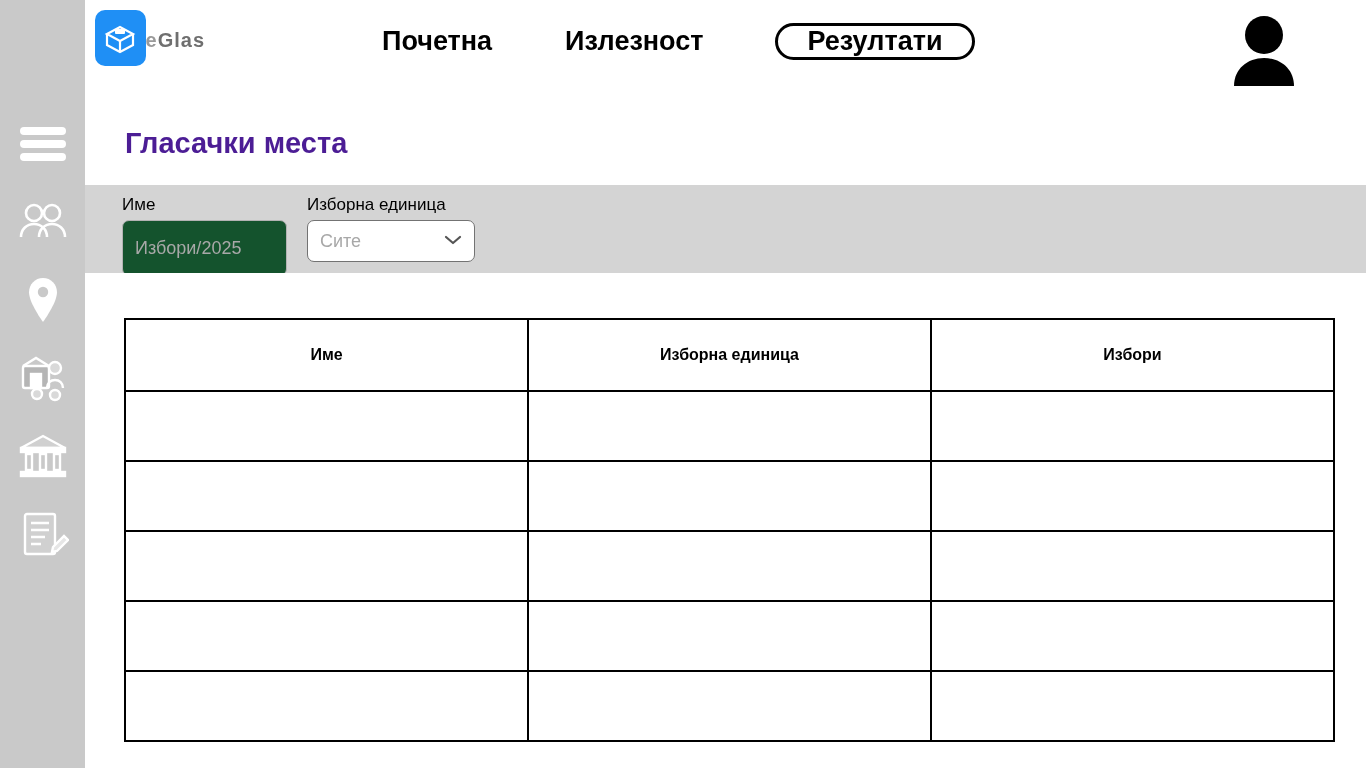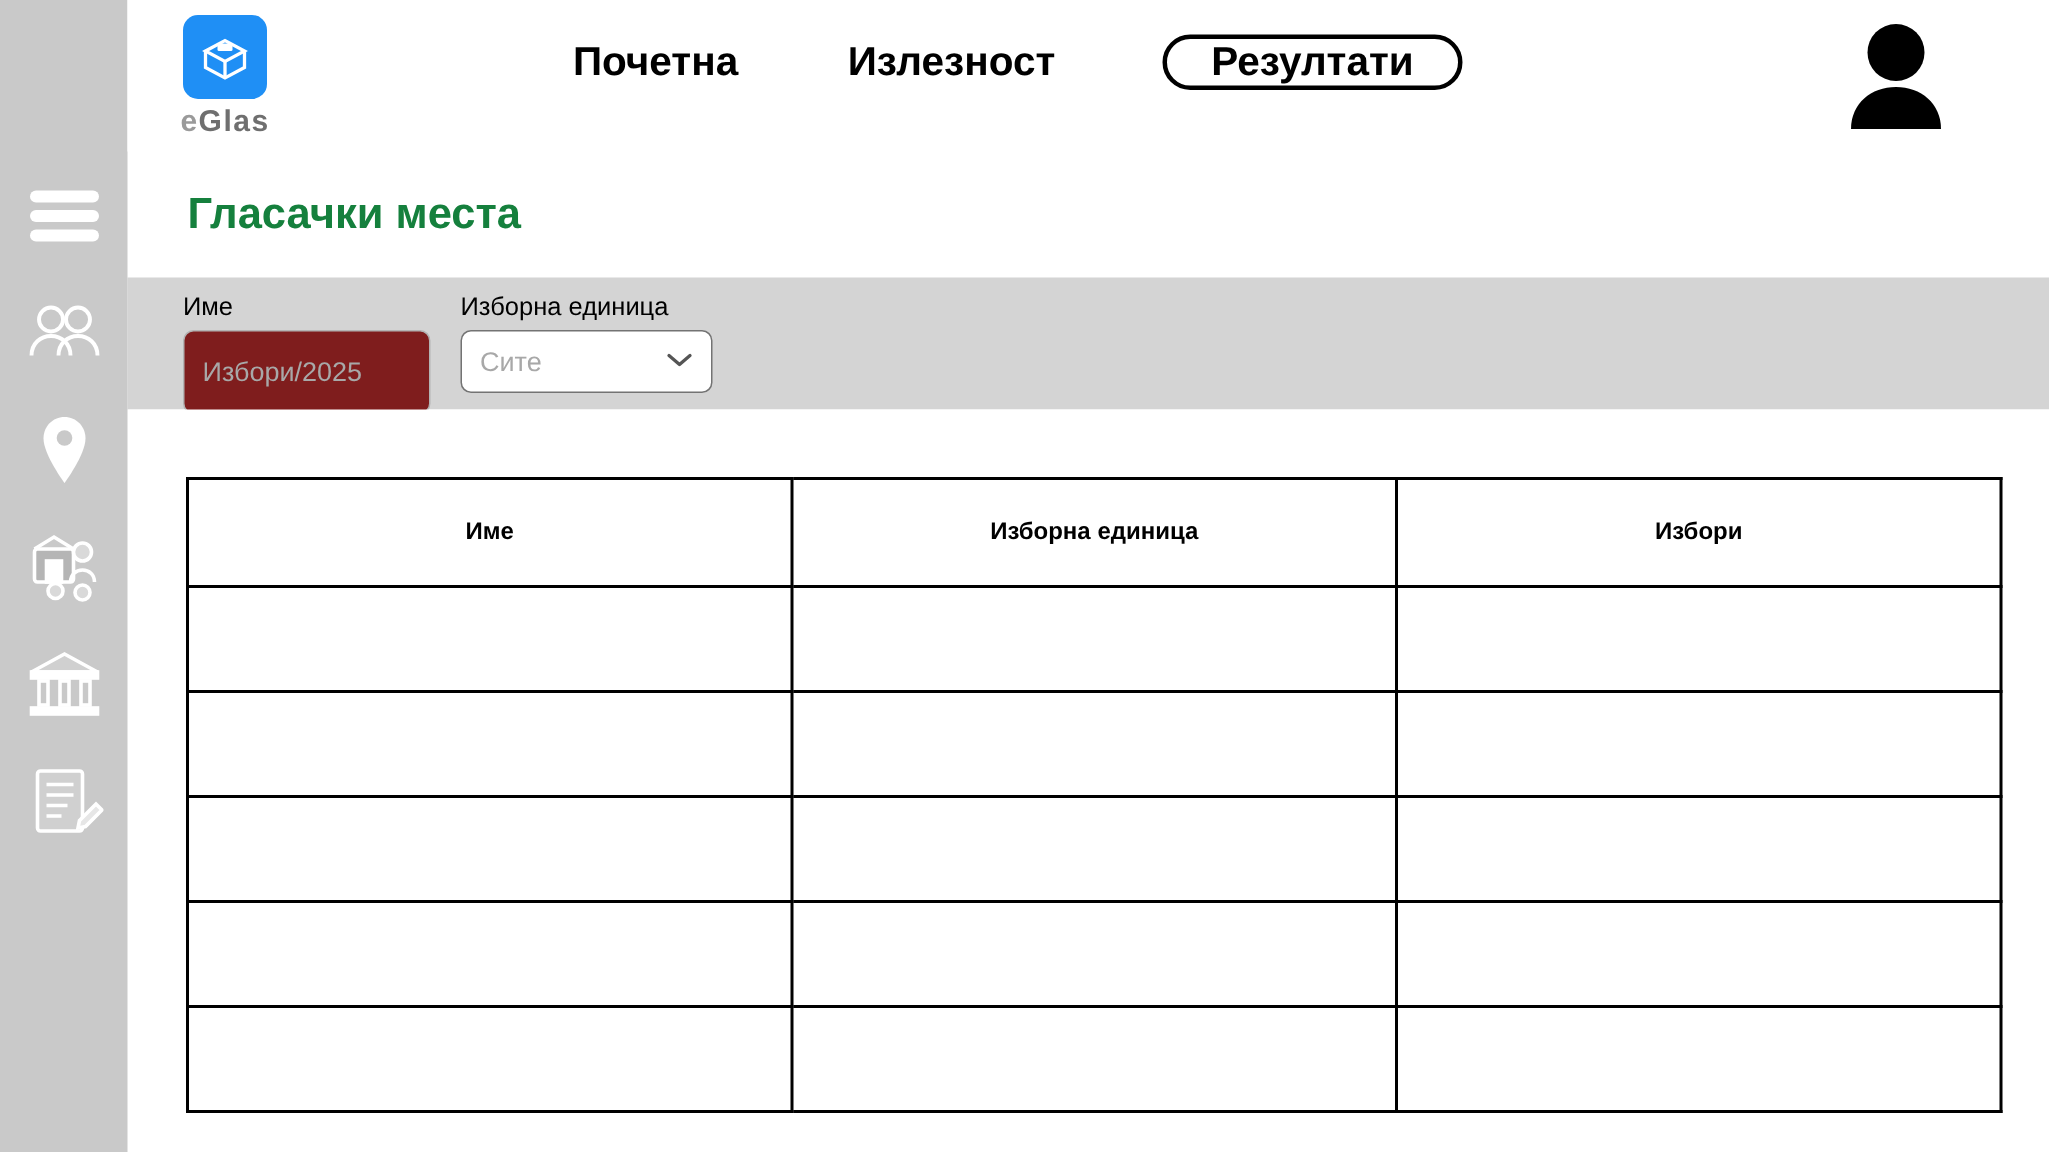--- a/index.html
+++ b/index.html
@@ -74,21 +74,21 @@
     display: flex;
     align-items: center;
     z-index: 3;
   }
   .brand {
     position: absolute;
     left: 10px;
     top: 10px;
     width: 110px;
     display: flex;
-    flex-direction: column;
+    flex-direction: row;
     align-items: center;
   }
   .brand-mark {
     width: 56px;
     height: 56px;
     background: #1f8ff5;
     border-radius: 10px;
     display: flex;
     align-items: center;
     justify-content: center;
@@ -141,21 +141,21 @@
     height: 84px;
     background: #ffffff;
     display: flex;
     align-items: center;
     z-index: 1;
   }
   .page-title {
     margin-left: 40px;
     font-size: 29px;
     font-weight: 700;
-    color: #15803d;
+    color: #4c1d95;
   }
 
   
   .filters {
     position: absolute;
     left: 85px;
     top: 185px;
     width: 1281px;
     height: 88px;
     background: #d4d4d4;
@@ -172,21 +172,21 @@
   .field-label {
     font-size: 17px;
     color: #000000;
     margin-bottom: 5px;
   }
   .text-input {
     width: 165px;
     height: 56px;
     border: 1px solid #b3b3b3;
     border-radius: 7px;
-    background: #7f1d1d;
+    background: #14532d;
     font-size: 18px;
     color: #a8a8a8;
     padding: 0 12px;
     outline: none;
     font-family: "Liberation Sans", sans-serif;
   }
   .text-input::placeholder { color: #a8a8a8; }
   .select-wrap {
     position: relative;
     width: 168px;

